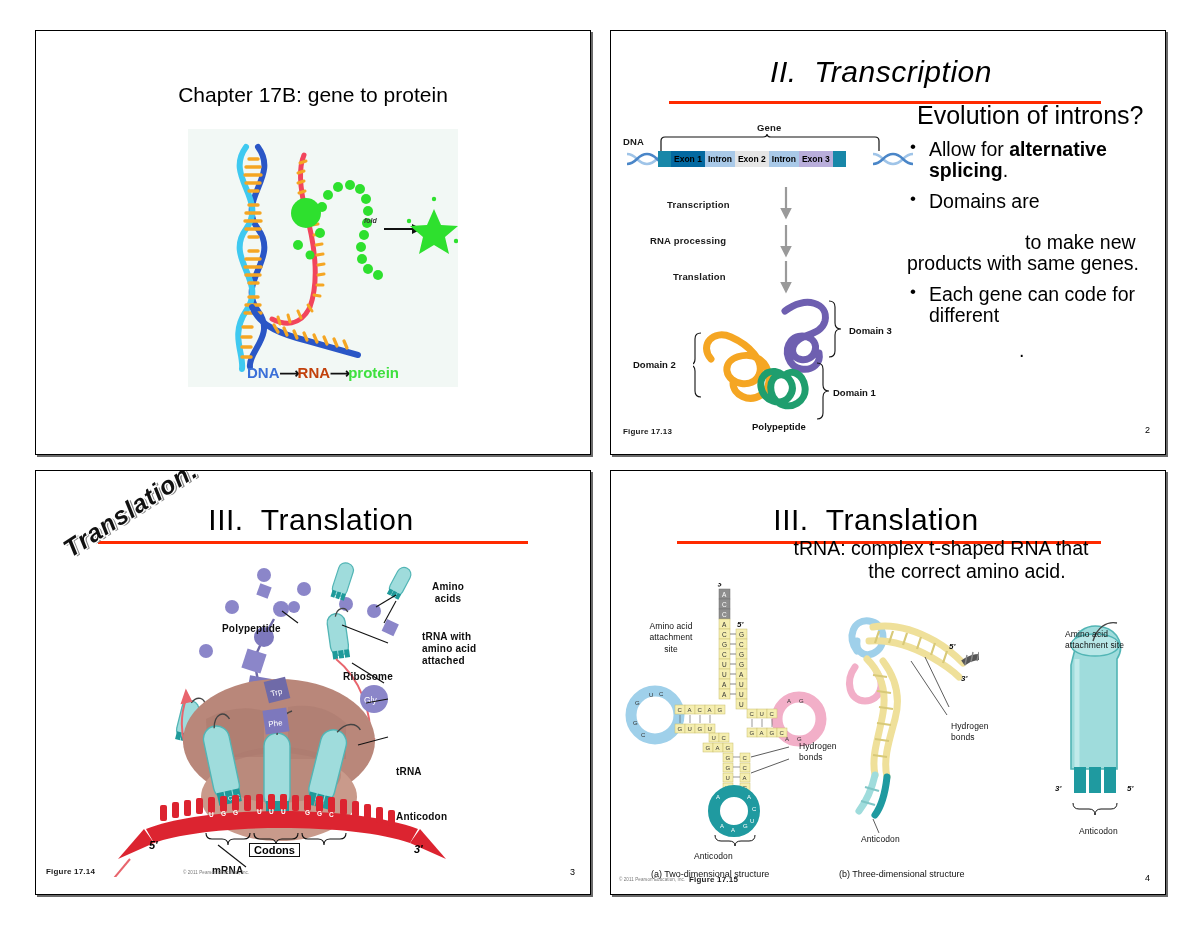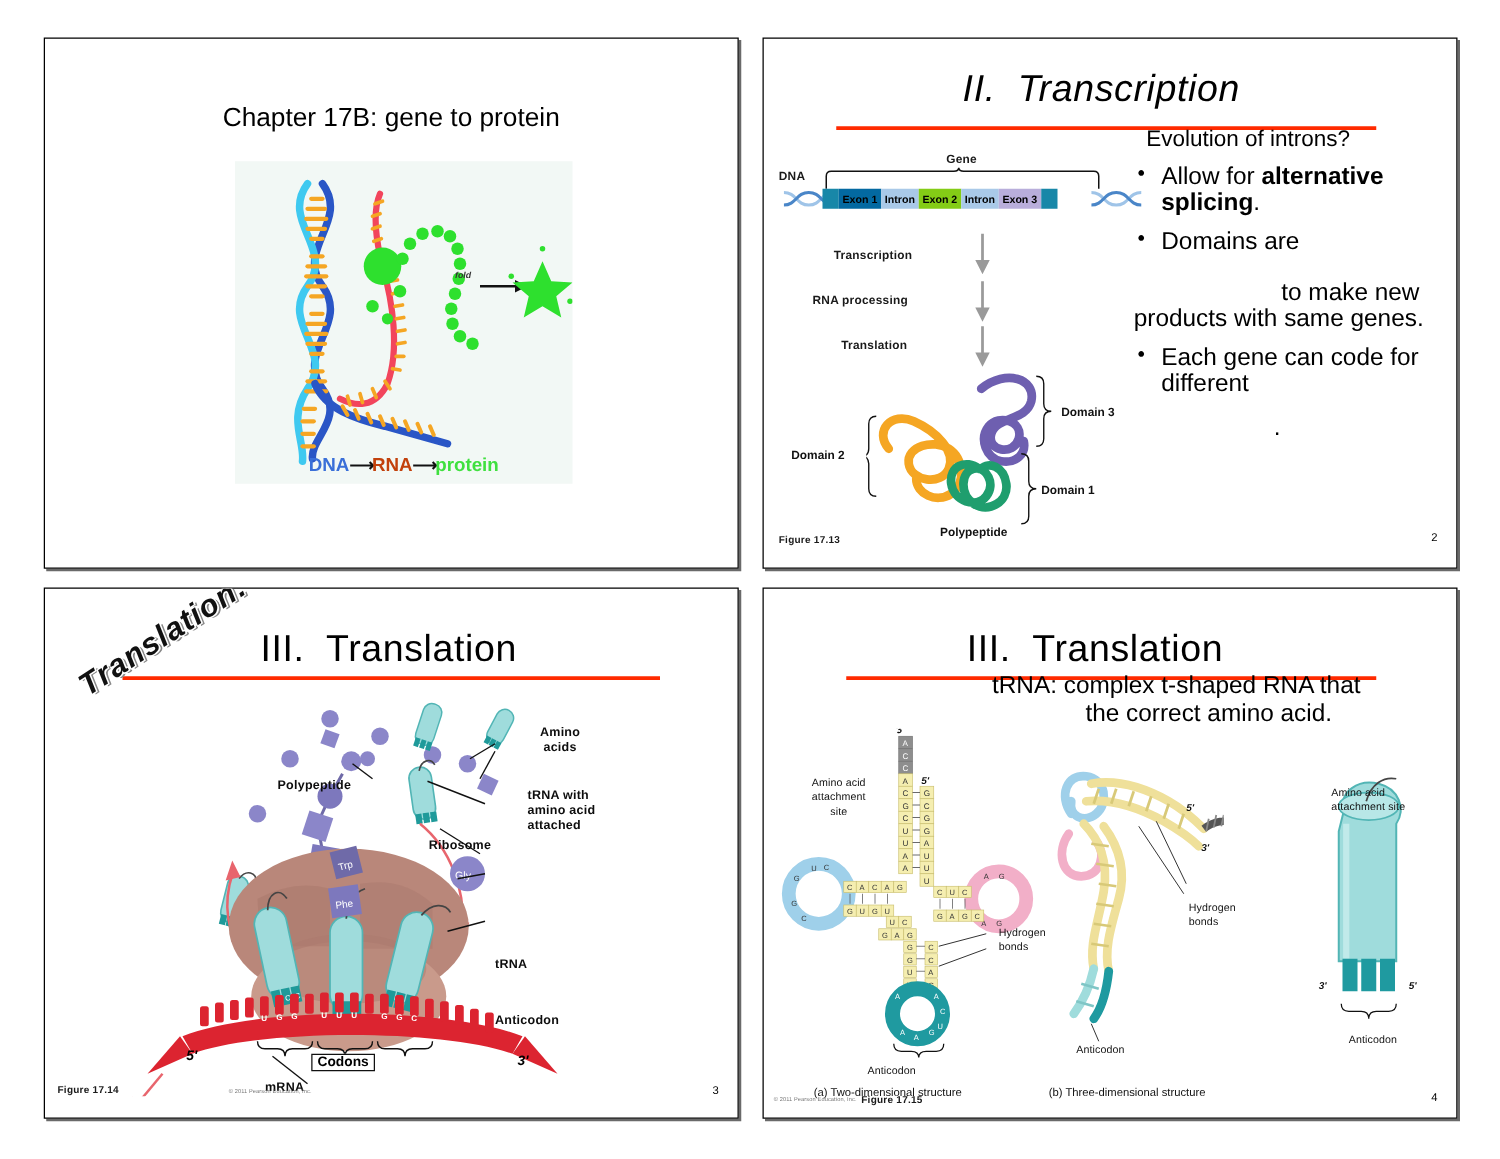--- a/index.html
+++ b/index.html
@@ -113,21 +113,21 @@
     display: flex; align-items: center; justify-content: center;
     white-space: nowrap;
     padding: 0 3px;
   }
   .dna-end { width: 13px; }
   .bullet-col {
     position: absolute;
     left: 296px; top: 70px; width: 252px;
   }
   .b-head {
-    font-size: 18px; color: #000; margin: 0 0 9px 10px; white-space: nowrap;
+    font-size: 25px; color: #000; margin: 0 0 9px 10px; white-space: nowrap;
   }
   .b-item {
     position: relative;
     font-size: 19.5px;
     color: #000;
     line-height: 1.08;
     padding-left: 22px;
     margin-bottom: 10px;
   }
   .b-item::before {
@@ -323,21 +323,21 @@
     </svg>
     <svg style="position:absolute; left:262px; top:119px;" width="42" height="18">
       <path d="M0 4 C10 4 10 14 20 14 C30 14 30 4 40 4" fill="none" stroke="#9fc4e8" stroke-width="2.5"></path>
       <path d="M0 14 C10 14 10 4 20 4 C30 4 30 14 40 14" fill="none" stroke="#4a86c8" stroke-width="2.5"></path>
     </svg>
 
     <div class="gene-bar" style="left:47px; top:120px;">
       <div class="gene-seg dna-end" style="background:#1887a8"></div>
       <div class="gene-seg" style="background:#0369a1">Exon 1</div>
       <div class="gene-seg" style="background:#a9c9e8">Intron</div>
-      <div class="gene-seg" style="background:#84cc16">Exon 2</div>
+      <div class="gene-seg" style="background:#e5e5e5">Exon 2</div>
       <div class="gene-seg" style="background:#a9c9e8">Intron</div>
       <div class="gene-seg" style="background:#b9aedb">Exon 3</div>
       <div class="gene-seg dna-end" style="background:#1887a8"></div>
     </div>
 
     <div class="s2-proc-label" style="left:56px; top:168px;">Transcription</div>
     <div class="s2-proc-label" style="left:39px; top:204px;">RNA processing</div>
     <div class="s2-proc-label" style="left:62px; top:240px;">Translation</div>
 
     <svg style="position:absolute; left:168px; top:144px;" width="14" height="130">

